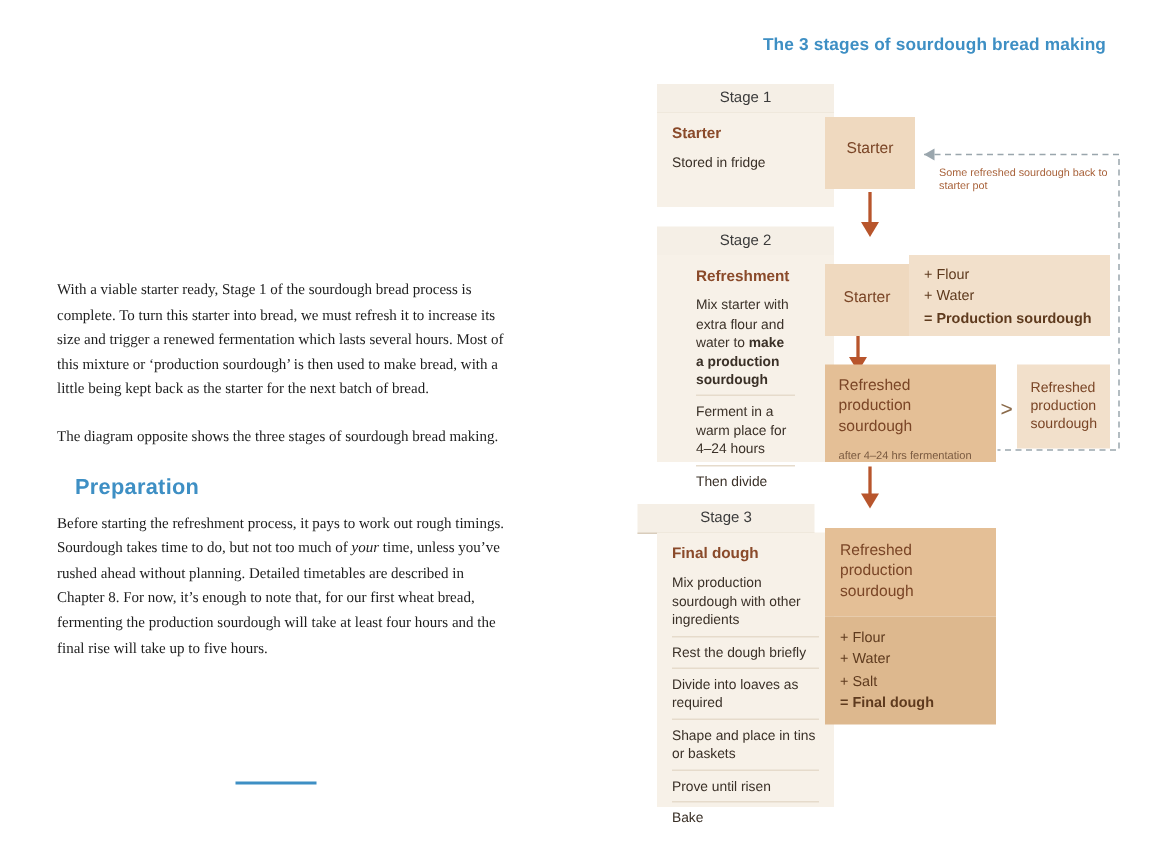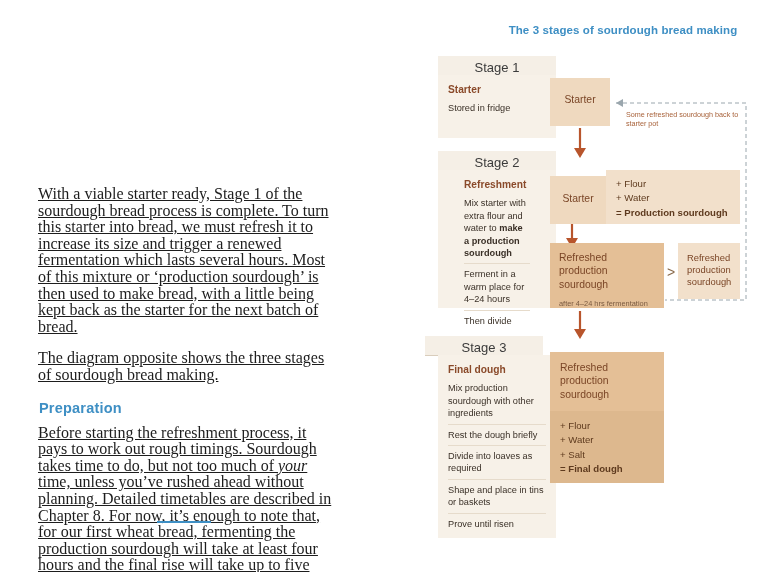--- a/index.html
+++ b/index.html
@@ -18,42 +18,41 @@
 
   
   .left-col {
     position: absolute;
     left: 38px;
     top: 186px;
     width: 300px;
   }
   .body-para {
     font-family: "Liberation Serif", serif;
-    font-size: 16px;
+    font-size: 10px;
     line-height: 16.6px;
     color: #1d1d1d;
     margin: 0 0 15px 0;
     text-align: left;
-    text-decoration: underline;
   }
   .body-para.tight {
     margin-bottom: 2px;
   }
   .b {
     font-weight: bold;
   }
   .i {
     font-style: italic;
   }
   .section-head {
     font-family: "Liberation Sans", sans-serif;
     font-size: 14.5px;
     font-weight: bold;
     color: #3e8fc4;
-    margin: 16px 0 9px 1px;
+    margin: 16px 0 9px 12px;
     letter-spacing: 0.2px;
   }
   .rule {
     position: absolute;
     left: 157px;
     top: 521px;
     width: 54px;
     height: 2px;
     background: #3e8fc4;
   }
@@ -74,21 +73,21 @@
     text-align: center;
     font-family: "Liberation Sans", sans-serif;
     font-size: 11.5px;
     font-weight: bold;
     color: #3e8fc4;
     letter-spacing: 0.1px;
   }
   .stage-label {
     position: absolute;
     font-family: "Liberation Sans", sans-serif;
-    font-size: 13px;
+    font-size: 10px;
     color: #3b3b3b;
     text-align: center;
   }
   .stage-label-box {
     position: absolute;
     background: #f5efe6;
     border-bottom: 1px solid #d9cdbc;
   }
 
   .card {
@@ -258,20 +257,21 @@
   <div class="stage-label-box" style="left:5px; top:336px; width:118px; height:19px;">
     <div class="stage-label" style="left:0; top:4px; width:118px;">Stage 3</div>
   </div>
   <div class="card col-left" style="left:18px; top:355px; width:118px; height:183px; padding:9px 10px;">
     <span class="card-title">Final dough</span>
     <span class="list-item" style="padding-top:0;">Mix production sourdough with other ingredients</span>
     <span class="list-item divider">Rest the dough briefly</span>
     <span class="list-item divider">Divide into loaves as required</span>
     <span class="list-item divider">Shape and place in tins or baskets</span>
     <span class="list-item divider">Prove until risen</span>
+    <span class="list-item divider">Bake</span>
   </div>
 
   <div class="card tan-dark" style="left:130px; top:352px; width:114px; height:59px; padding:9px 10px;">
     <div class="big-label">Refreshed production sourdough</div>
   </div>
 
   <div class="card brown-strong" style="left:130px; top:411px; width:114px; height:72px; padding:8px 10px;">
     <div class="formula">+ Flour</div>
     <div class="formula">+ Water</div>
     <div class="formula">+ Salt</div>

